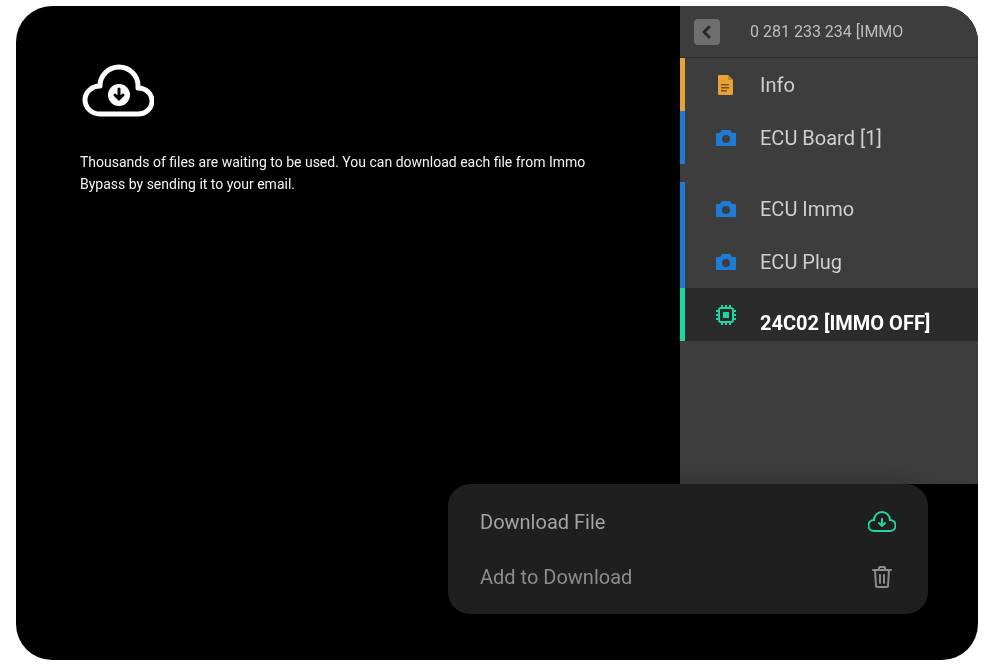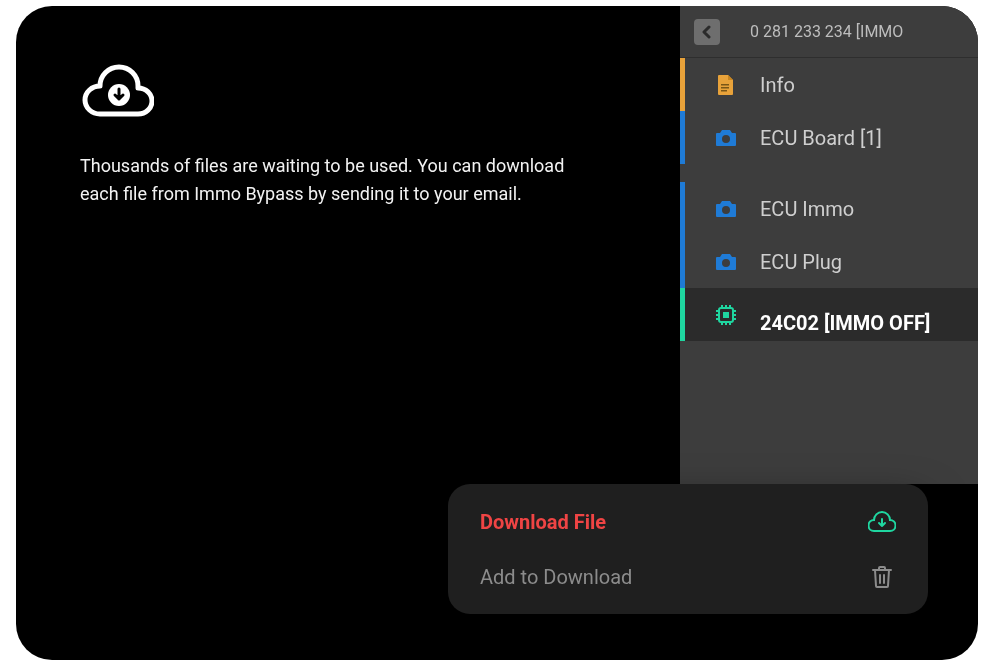--- a/index.html
+++ b/index.html
@@ -7,21 +7,21 @@
   .stage { position: relative; width: 996px; height: 668px; }
   .card {
     position: absolute; left: 16px; top: 6px; width: 962px; height: 654px;
     background: #000; border-radius: 36px; overflow: hidden;
   }
   .left {
     position: absolute; left: 64px; top: 58px; width: 560px; color: #fff;
   }
   .cloud-main { color: #fff; }
   .title { font-size: 40px; font-weight: 800; margin-top: 38px; letter-spacing: 0.3px; }
-  .desc { font-size: 18px; line-height: 1.55; margin-top: 34px; font-weight: 400; color: #f2f2f2; max-width: 520px; }
+  .desc { font-size: 14px; line-height: 1.55; margin-top: 34px; font-weight: 400; color: #f2f2f2; max-width: 520px; }
 
   
   .panel {
     position: absolute; right: 0; top: 0; width: 298px; height: 478px;
     background: #3d3d3d; border-top-right-radius: 36px;
   }
   .panel-header {
     display: flex; align-items: center; height: 52px; padding: 16px 14px;
     background: #3d3d3d; border-bottom: 1px solid #2e2e2e;
   }
@@ -50,21 +50,21 @@
   
   .sheet {
     position: absolute; left: 432px; top: 478px; width: 480px; height: 130px;
     background: #1f1f1f; border-radius: 22px; box-shadow: 0 18px 40px rgba(0,0,0,0.55);
     display: flex; flex-direction: column; padding: 10px 6px;
   }
   .sheet-row {
     flex: 1; display: flex; align-items: center; justify-content: space-between;
     padding: 0 26px; border-radius: 14px;
   }
-  .sheet-row.primary { color: #ef4444; font-size: 20px; font-weight: 700; }
+  .sheet-row.primary { color: #a3a3a3; font-size: 20px; font-weight: 400; }
   .sheet-row.secondary { color: #8c8c8c; font-size: 20px; }
   .sheet-icon { width: 28px; height: 28px; display: flex; align-items: center; justify-content: center; }
 
   svg { display: block; }
 </style>
 </head>
 <body>
 
 <div class="stage">
   <div class="card">

